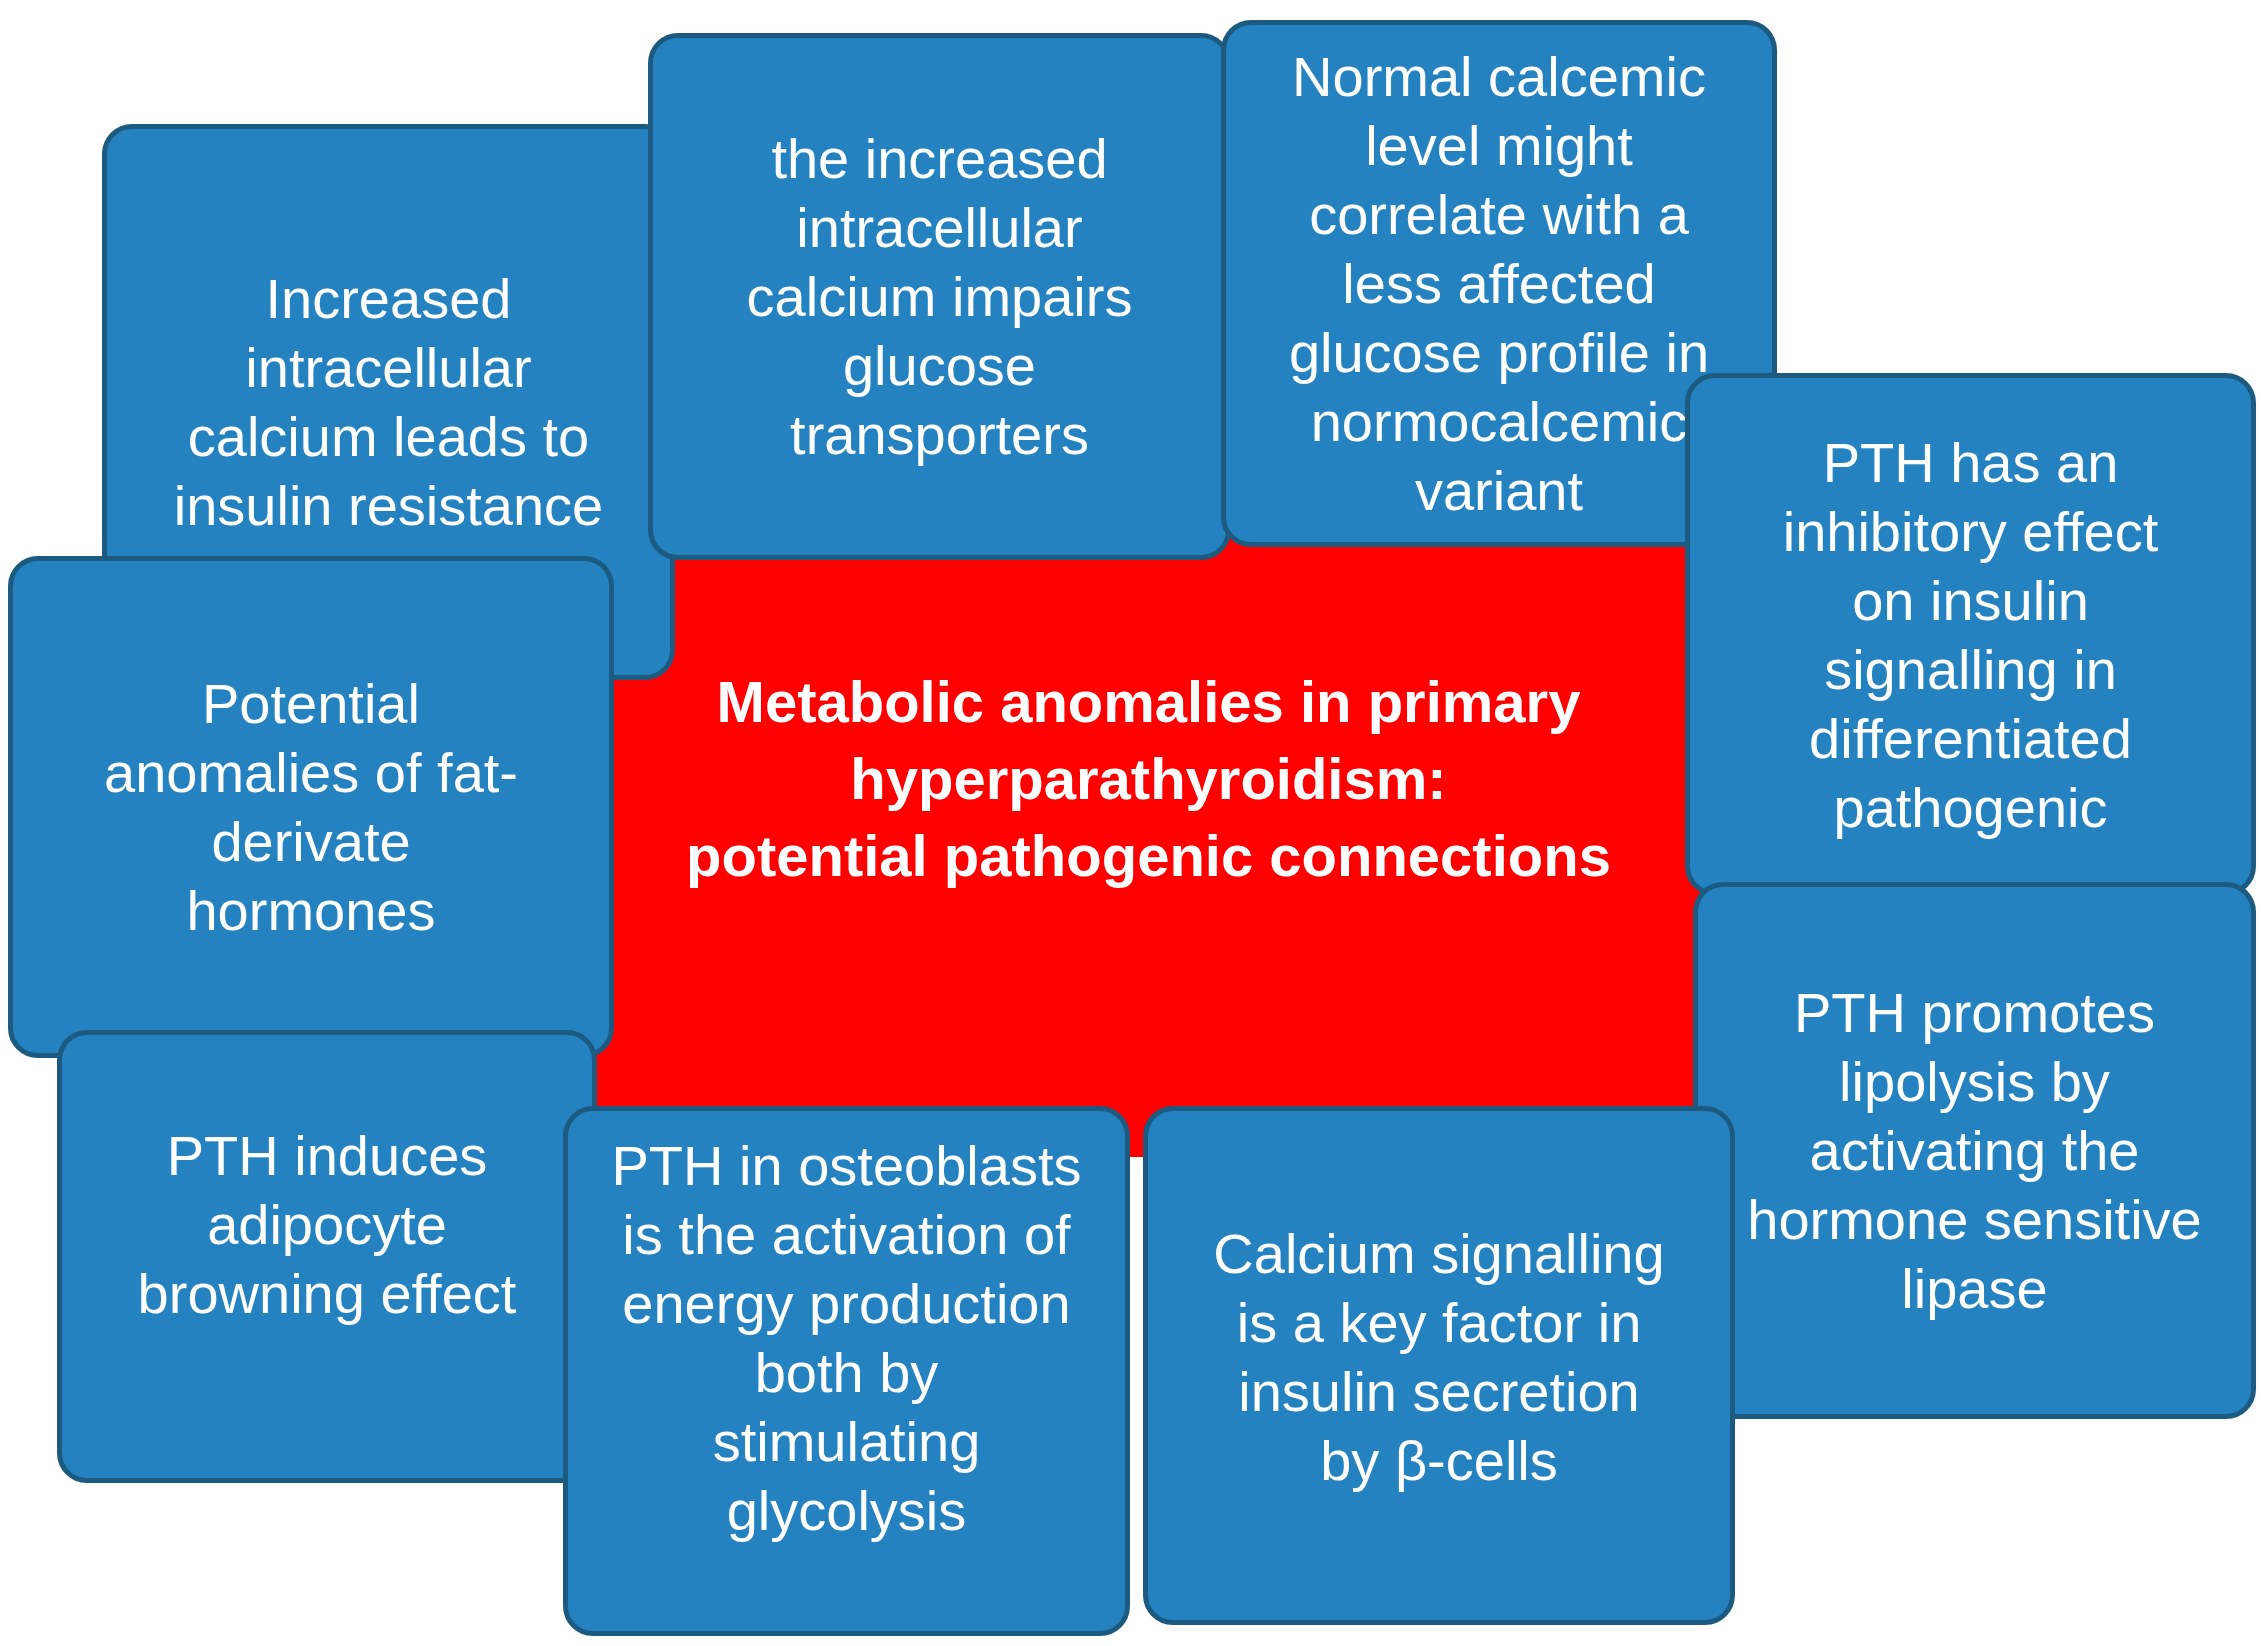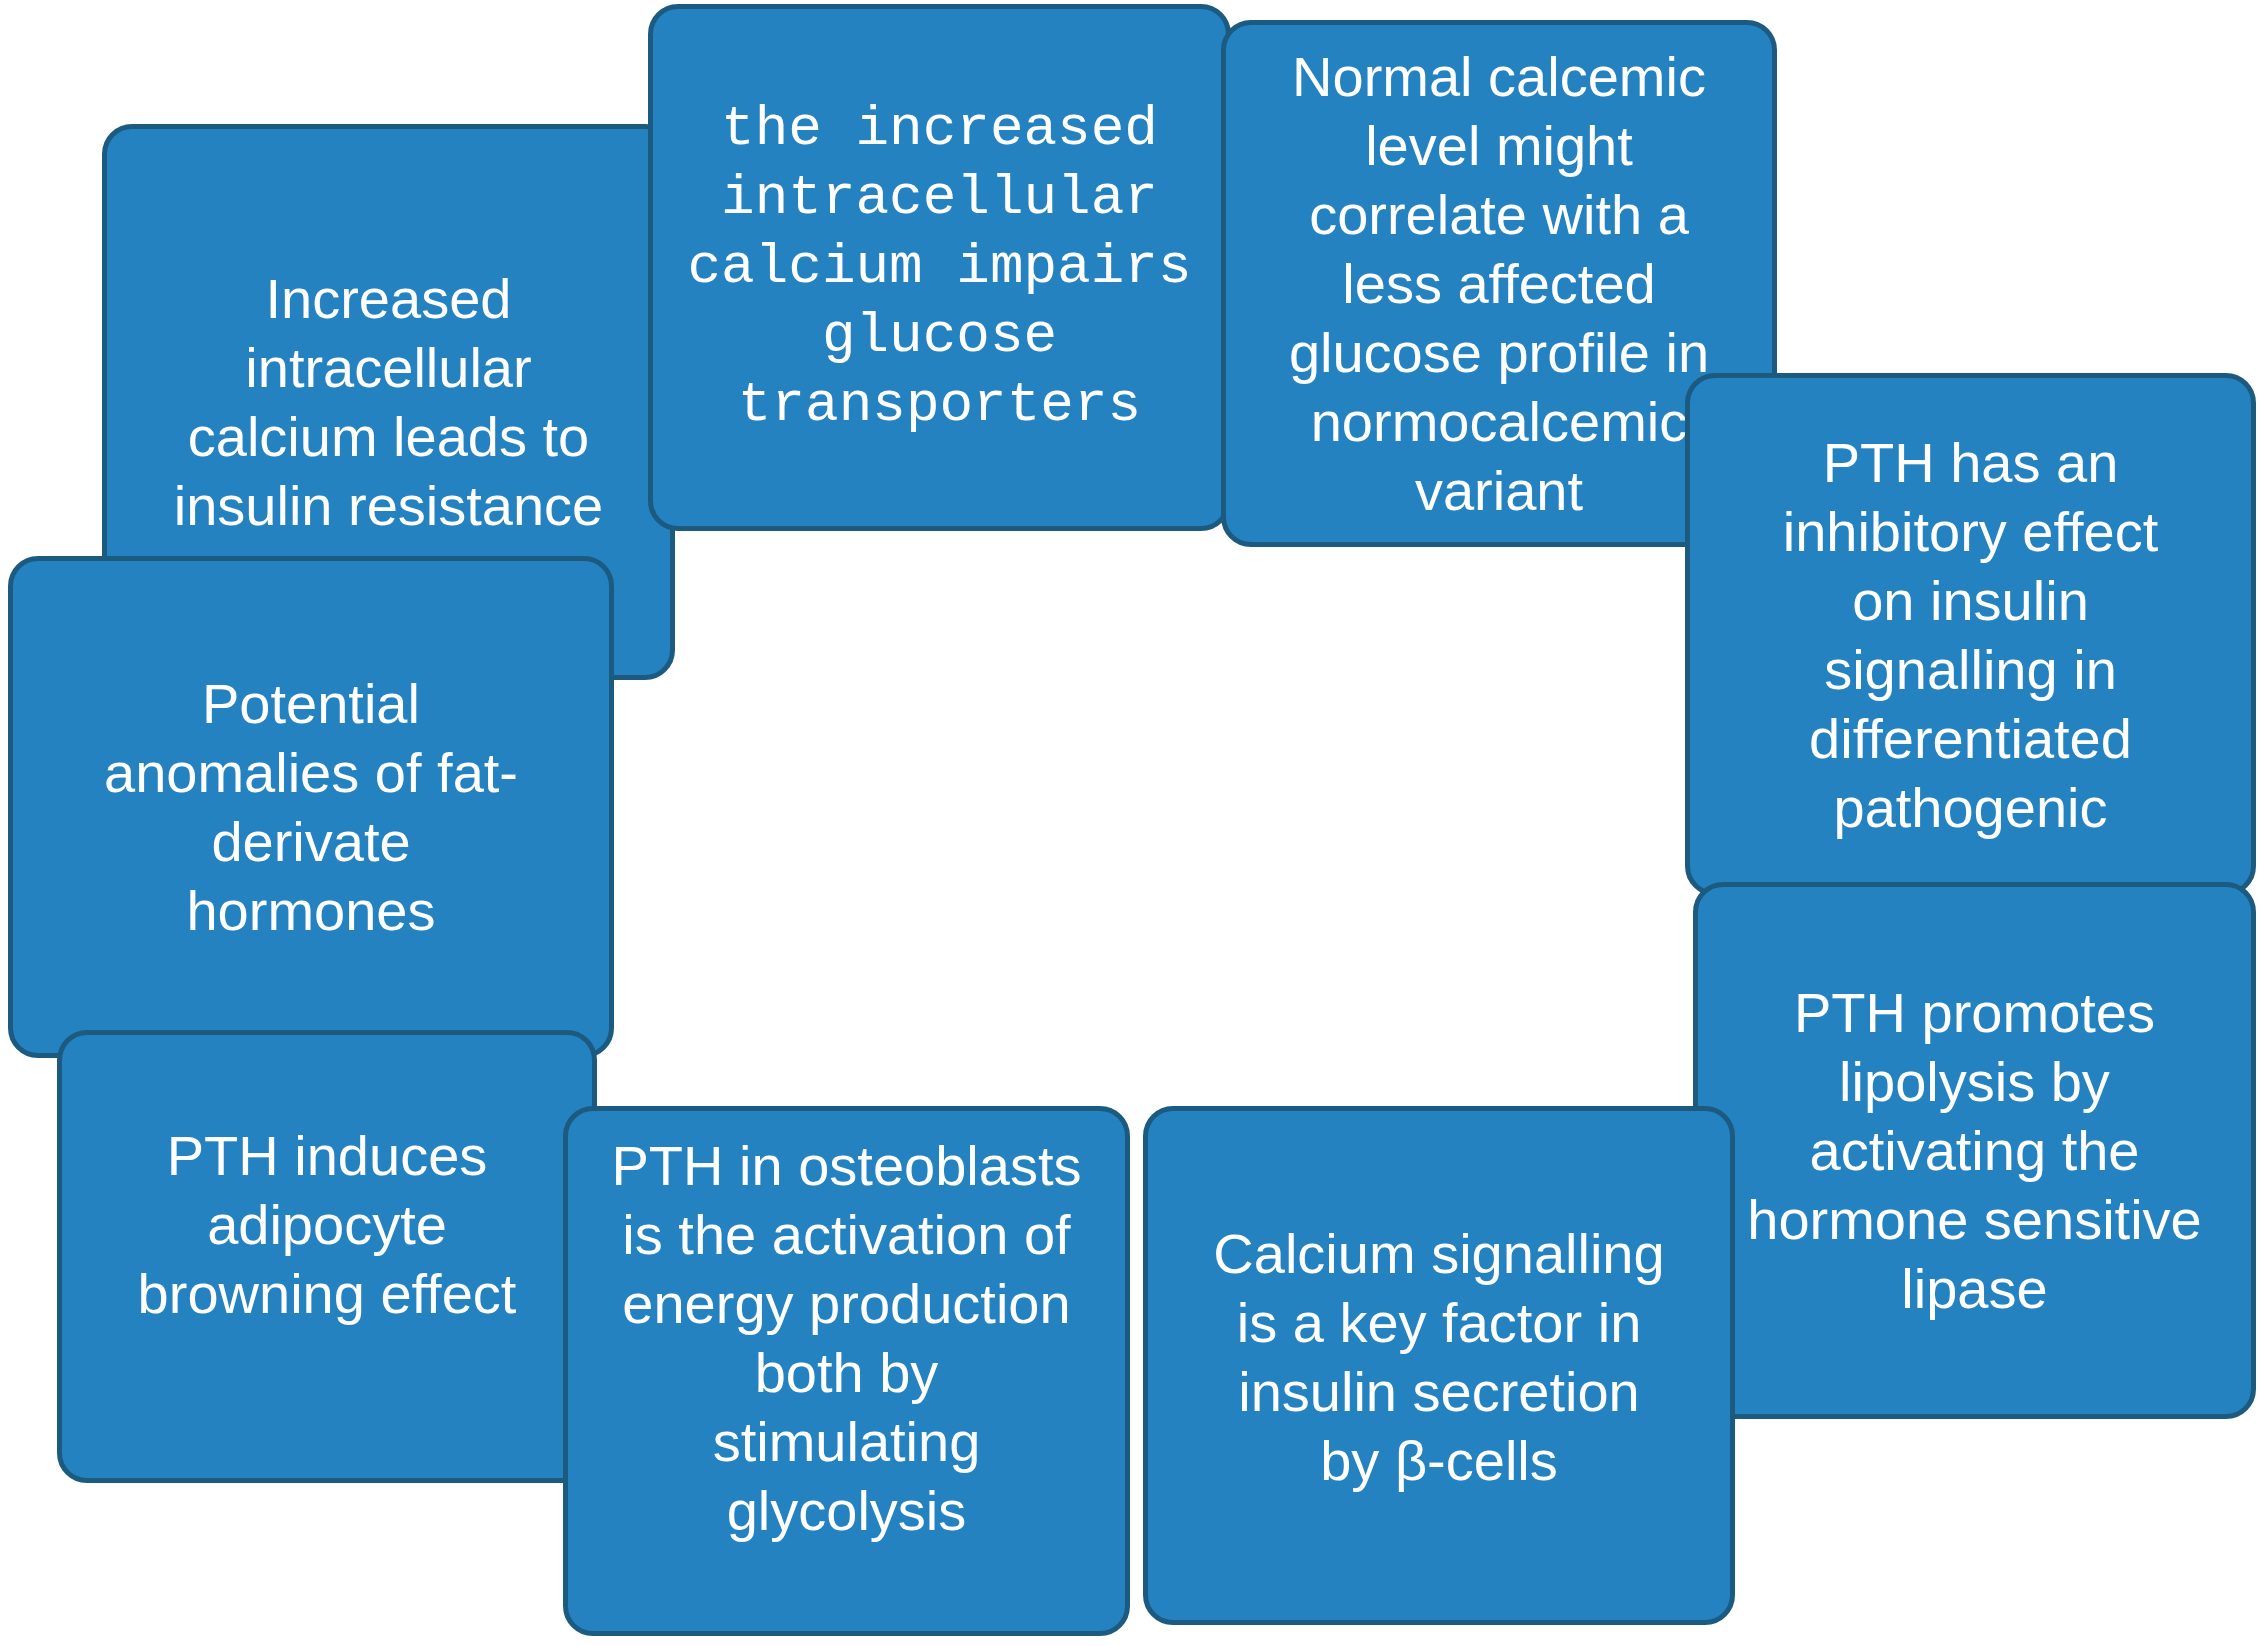--- a/index.html
+++ b/index.html
@@ -54,27 +54,32 @@
   }
   .node.top-align{
     align-items:flex-start;
   }
 </style>
 </head>
 <body>
 
 <div class="canvas">
 
+  <div class="center-panel" style="left:592px; top:535px; width:1113px; height:622px;">
+    <div class="center-title" style="top:128px;">Metabolic anomalies in primary
+hyperparathyroidism:
+potential pathogenic connections</div>
+  </div>
 
   <div class="node" style="left:102px; top:124px; width:573px; height:556px;">Increased
 intracellular
 calcium leads to
 insulin resistance</div>
 
-  <div class="node" style="left:648px; top:4px; width:583px; height:527px;font-family:Liberation Mono, monospace;">the increased
+  <div class="node" style="left:648px; top:33px; width:583px; height:527px;">the increased
 intracellular
 calcium impairs
 glucose
 transporters</div>
 
   <div class="node" style="left:1221px; top:20px; width:556px; height:527px;">Normal calcemic
 level might
 correlate with a
 less affected
 glucose profile in

